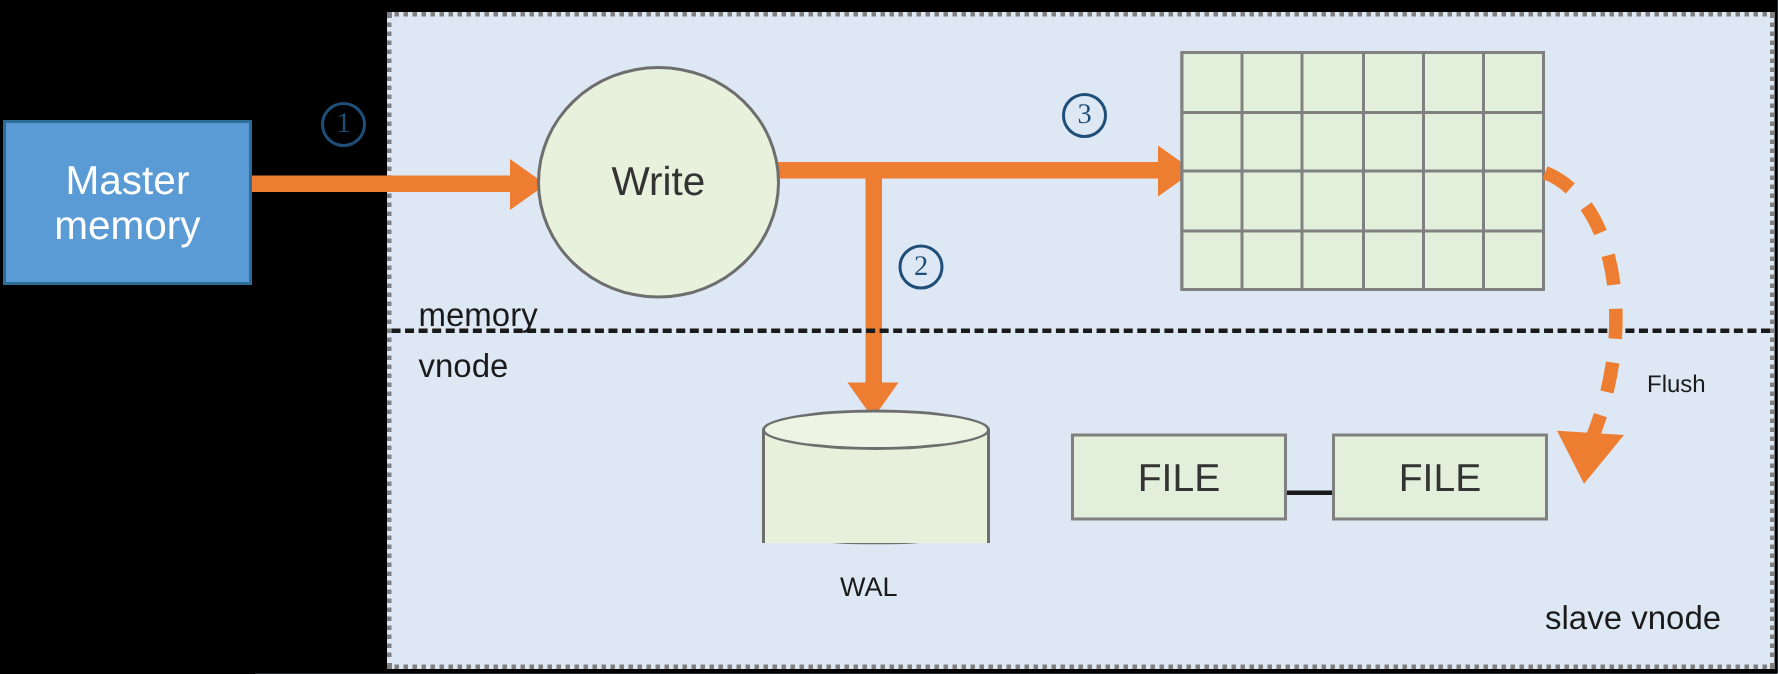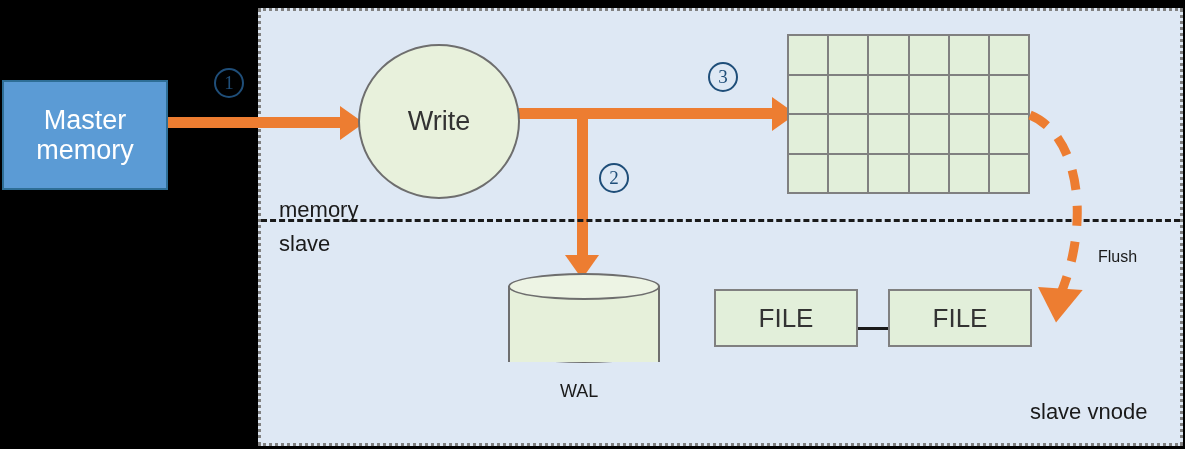--- a/index.html
+++ b/index.html
@@ -127,21 +127,21 @@
   </div>
   <div class="step" id="step2">
     <span>2</span>
   </div>
   <div class="step" id="step3">
     <span>3</span>
   </div>
 
   <div id="divider"></div>
   <div class="edge-label" id="lbl-memory">memory</div>
-  <div class="edge-label" id="lbl-disk">slave</div>
+  <div class="edge-label" id="lbl-disk">vnode</div>
 
   <div id="grid">
     <div class="cell"></div>
     <div class="cell"></div>
     <div class="cell"></div>
     <div class="cell"></div>
     <div class="cell"></div>
     <div class="cell"></div>
     <div class="cell"></div>
     <div class="cell"></div>

